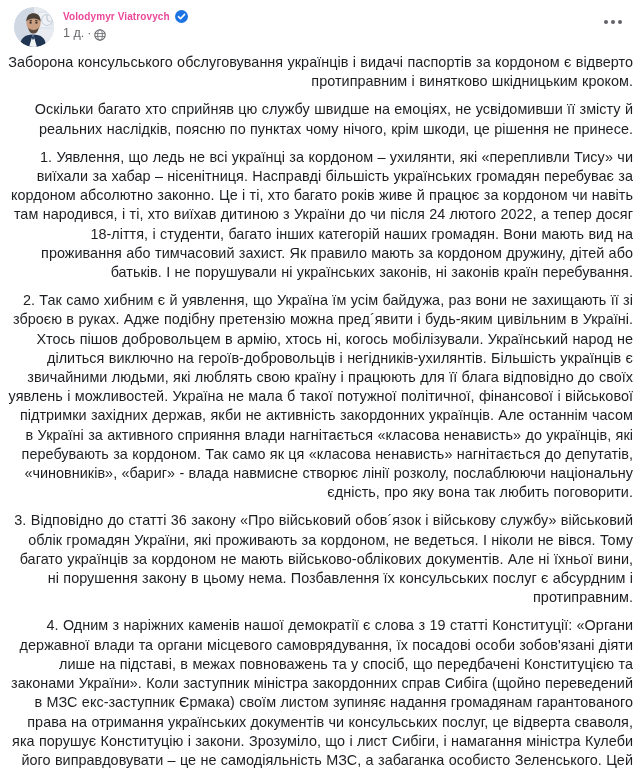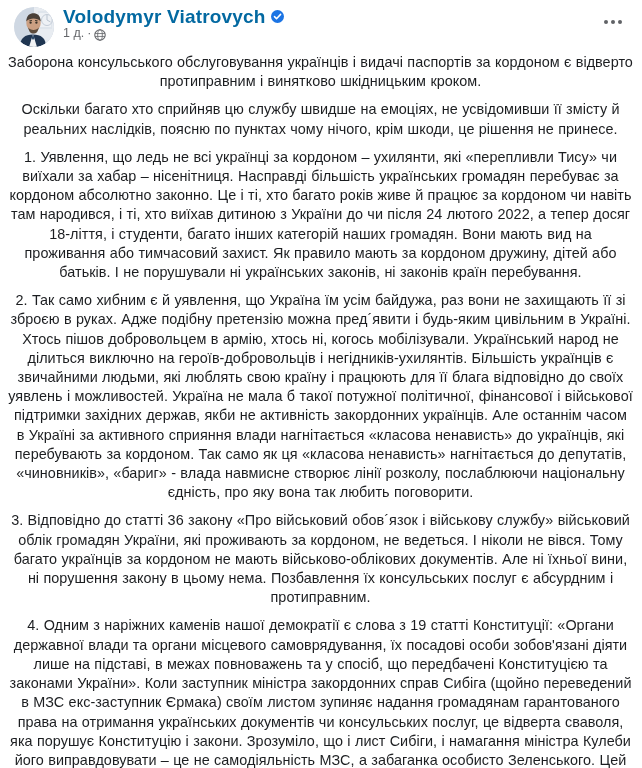--- a/index.html
+++ b/index.html
@@ -54,23 +54,23 @@
   }
 
   .name-row {
     display: flex;
     align-items: center;
     line-height: 17px;
     height: 19px;
   }
 
   .author-name {
-    font-size: 19px;
+    font-size: 10px;
     font-weight: bold;
-    color: #0369a1;
+    color: #ec4899;
     letter-spacing: 0.01em;
     white-space: nowrap;
   }
 
   .verified-badge {
     margin-left: 5px;
     width: 13px;
     height: 13px;
     display: inline-block;
     flex: 0 0 13px;
@@ -126,21 +126,21 @@
   .post-body {
     padding: 0 9px 0 8px;
     margin-top: 6px;
   }
 
   .paragraph {
     font-size: 14.4px;
     line-height: 19.2px;
     color: #1c1e21;
     margin: 0 0 9px 0;
-    text-align: center;
+    text-align: right;
     word-spacing: 0.02em;
     letter-spacing: 0.003em;
   }
   .paragraph:last-child { margin-bottom: 0; }
 </style>
 </head>
 <body>
 
 <div class="post">
 

